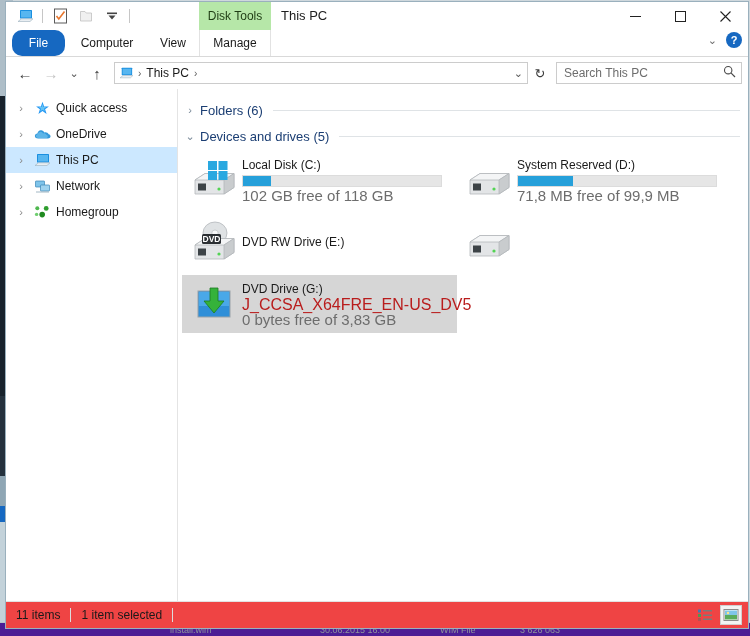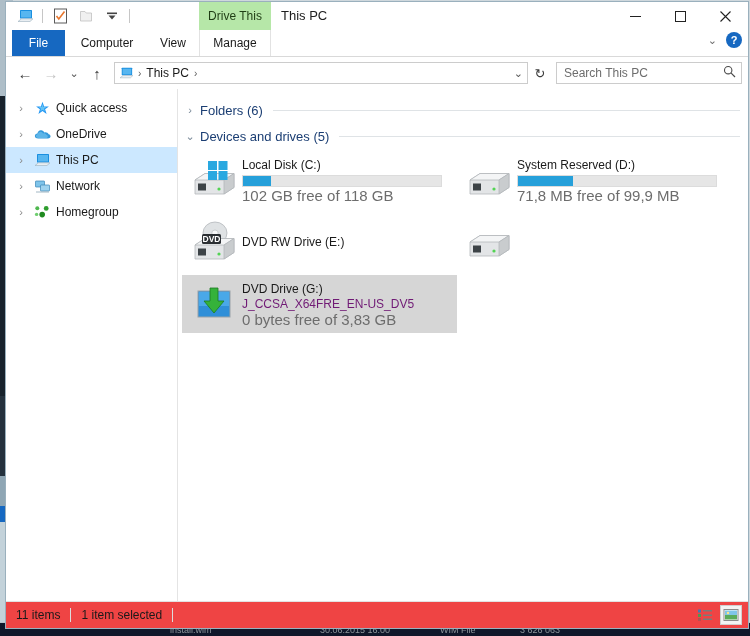--- a/index.html
+++ b/index.html
@@ -14,21 +14,21 @@
     position: absolute; left: 0; top: 0; width: 750px; height: 636px;
     background: #cfd8dd;
   }
   .bg-strip-left {
     position: absolute; left: 0; top: 0; width: 13px; height: 636px;
     background: #1b2733;
   }
   .bg-strip-left .bg-band { position:absolute; left:0; width:13px; }
   .bg-win-bottom {
     position: absolute; left: 0; top: 622px; width: 750px; height: 14px;
-    background: #0f172a; border-top: 1px solid #b8c4cc;
+    background: #4c1d95; border-top: 1px solid #b8c4cc;
     font-size: 9px; color: #8d959b; overflow: hidden; white-space: nowrap;
   }
   .bg-win-bottom span { position: absolute; top: 2px; }
 
   
   #explorer-window {
     position: absolute; left: 5px; top: 1px;
     width: 744px; height: 628px;
     background: #ffffff;
     border: 1px solid #9ab0bd;
@@ -155,21 +155,21 @@
     width: 275px; height: 58px; display: flex; align-items: center;
     padding: 2px 4px; box-sizing: border-box; margin-bottom: 4px;
   }
   .tile.selected { background: #d6d6d6; }
   .tile-icon {
     width: 56px; flex: 0 0 56px; height: 48px;
     display: flex; align-items: center; justify-content: center;
   }
   .tile-text { flex: 1; min-width: 0; }
   .tile-name { font-size: 12px; color: #1a1a1a; line-height: 15px; white-space: nowrap; }
-  .tile-label2 { font-size: 12px; color: #701a75; line-height: 15px; white-space: nowrap; }
+  .tile-label2 { font-size: 16px; color: #b91c1c; line-height: 15px; white-space: nowrap; }
   .tile-free { font-size: 15px; color: #6d6d6d; line-height: 15px; white-space: nowrap; }
   .capacity-bar {
     width: 200px; height: 12px; background: #e6e6e6; border: 1px solid #dcdcdc;
     box-sizing: border-box; margin: 2px 0 1px 0;
   }
   .capacity-fill { height: 100%; background: #26a0da; }
 
   
   #status-bar {
     height: 26px; flex: 0 0 26px; border-top: 1px solid #e2e2e2;
@@ -232,21 +232,21 @@
       <div class="qat-btn">
         <svg width="12" height="10" viewBox="0 0 12 10">
           <rect x="1" y="1.5" width="10" height="1.6" fill="#444"></rect>
           <path d="M2.5 4.6 L9.5 4.6 L6 8.6 Z" fill="#444"></path>
         </svg>
       </div>
       <div class="qat-sep"></div>
     </div>
 
     <div class="contextual-group">
-      <span>Drive This</span>
+      <span>Disk Tools</span>
     </div>
 
     <div id="window-title">This PC</div>
 
     <div id="window-controls">
       <div class="win-ctl">
         <svg width="11" height="11" viewBox="0 0 11 11">
             <rect x="0" y="5" width="11" height="1" fill="#222"></rect>
           </svg>
       </div>
@@ -257,21 +257,21 @@
       </div>
       <div class="win-ctl close">
         <svg width="11" height="11" viewBox="0 0 11 11">
           <path d="M0.5 0.5 L10.5 10.5 M10.5 0.5 L0.5 10.5" stroke="#222" stroke-width="1.1"></path>
         </svg>
       </div>
     </div>
   </div>
 
   <div id="ribbon-tabs">
-    <div class="tab file" style="left:6px;width:53px;">
+    <div class="tab file" style="left:6px;width:53px;border-radius:10px;">
       <span>File</span>
     </div>
     <div class="tab" style="left:62px;width:78px;">
       <span>Computer</span>
     </div>
     <div class="tab" style="left:143px;width:48px;">
       <span>View</span>
     </div>
     <div class="tab manage" style="left:193px;width:72px;">
       <span>Manage</span>

